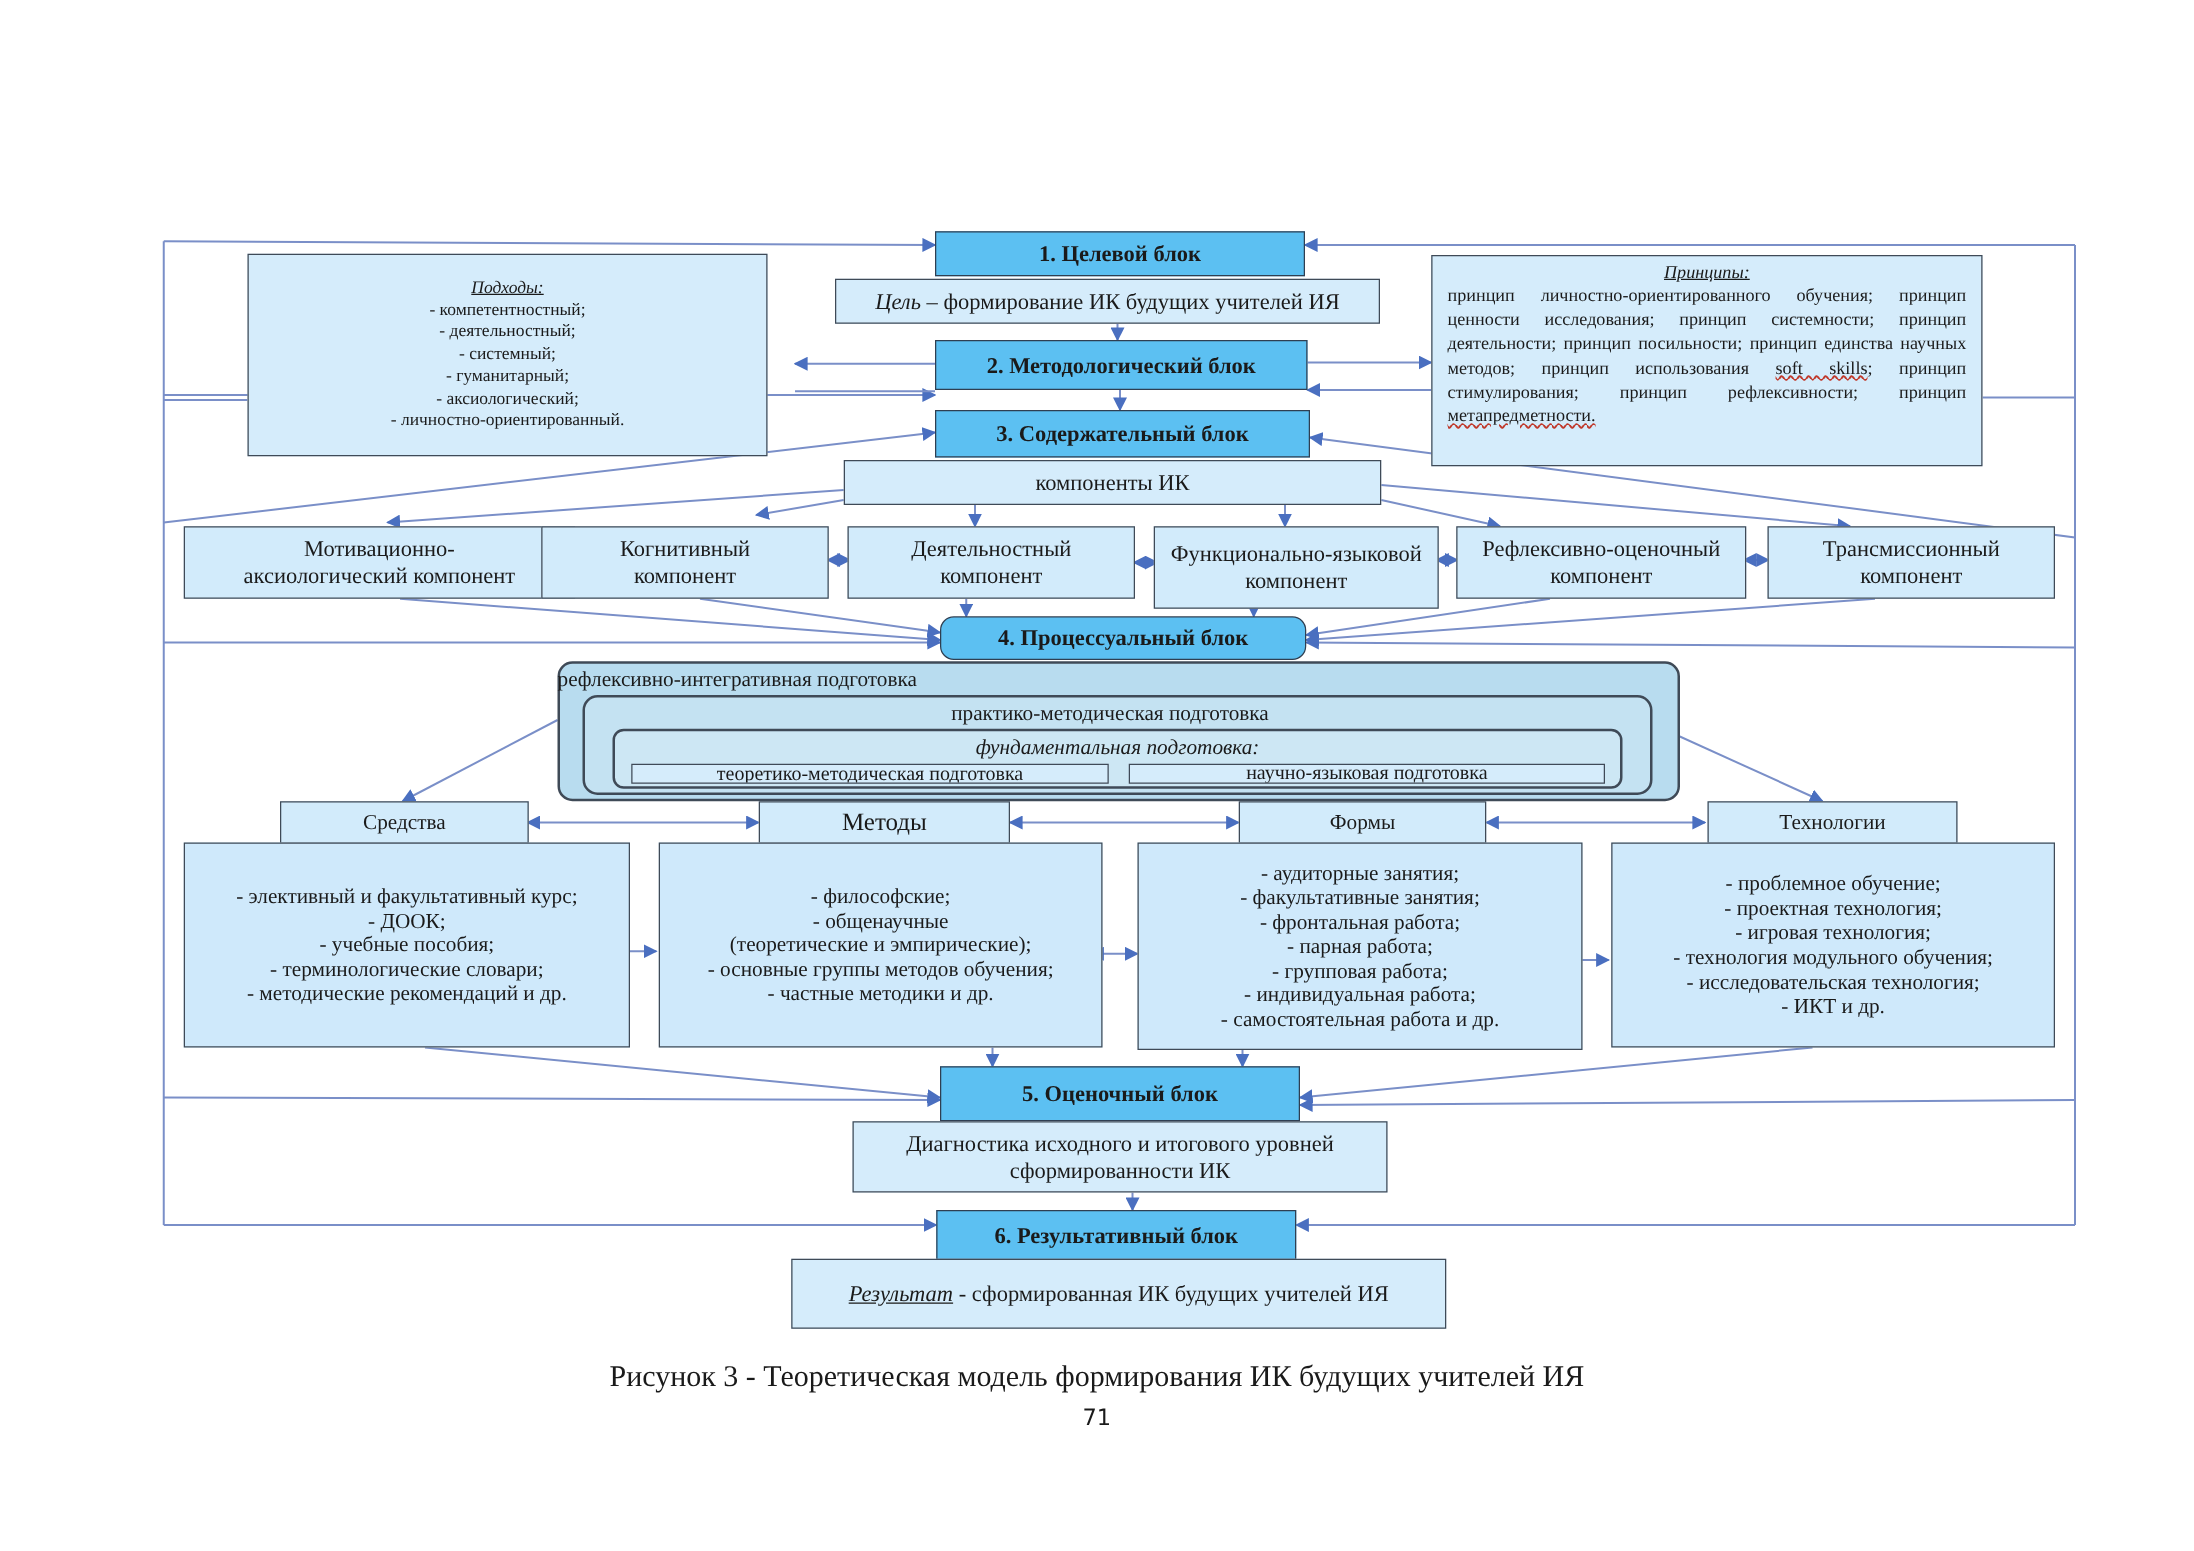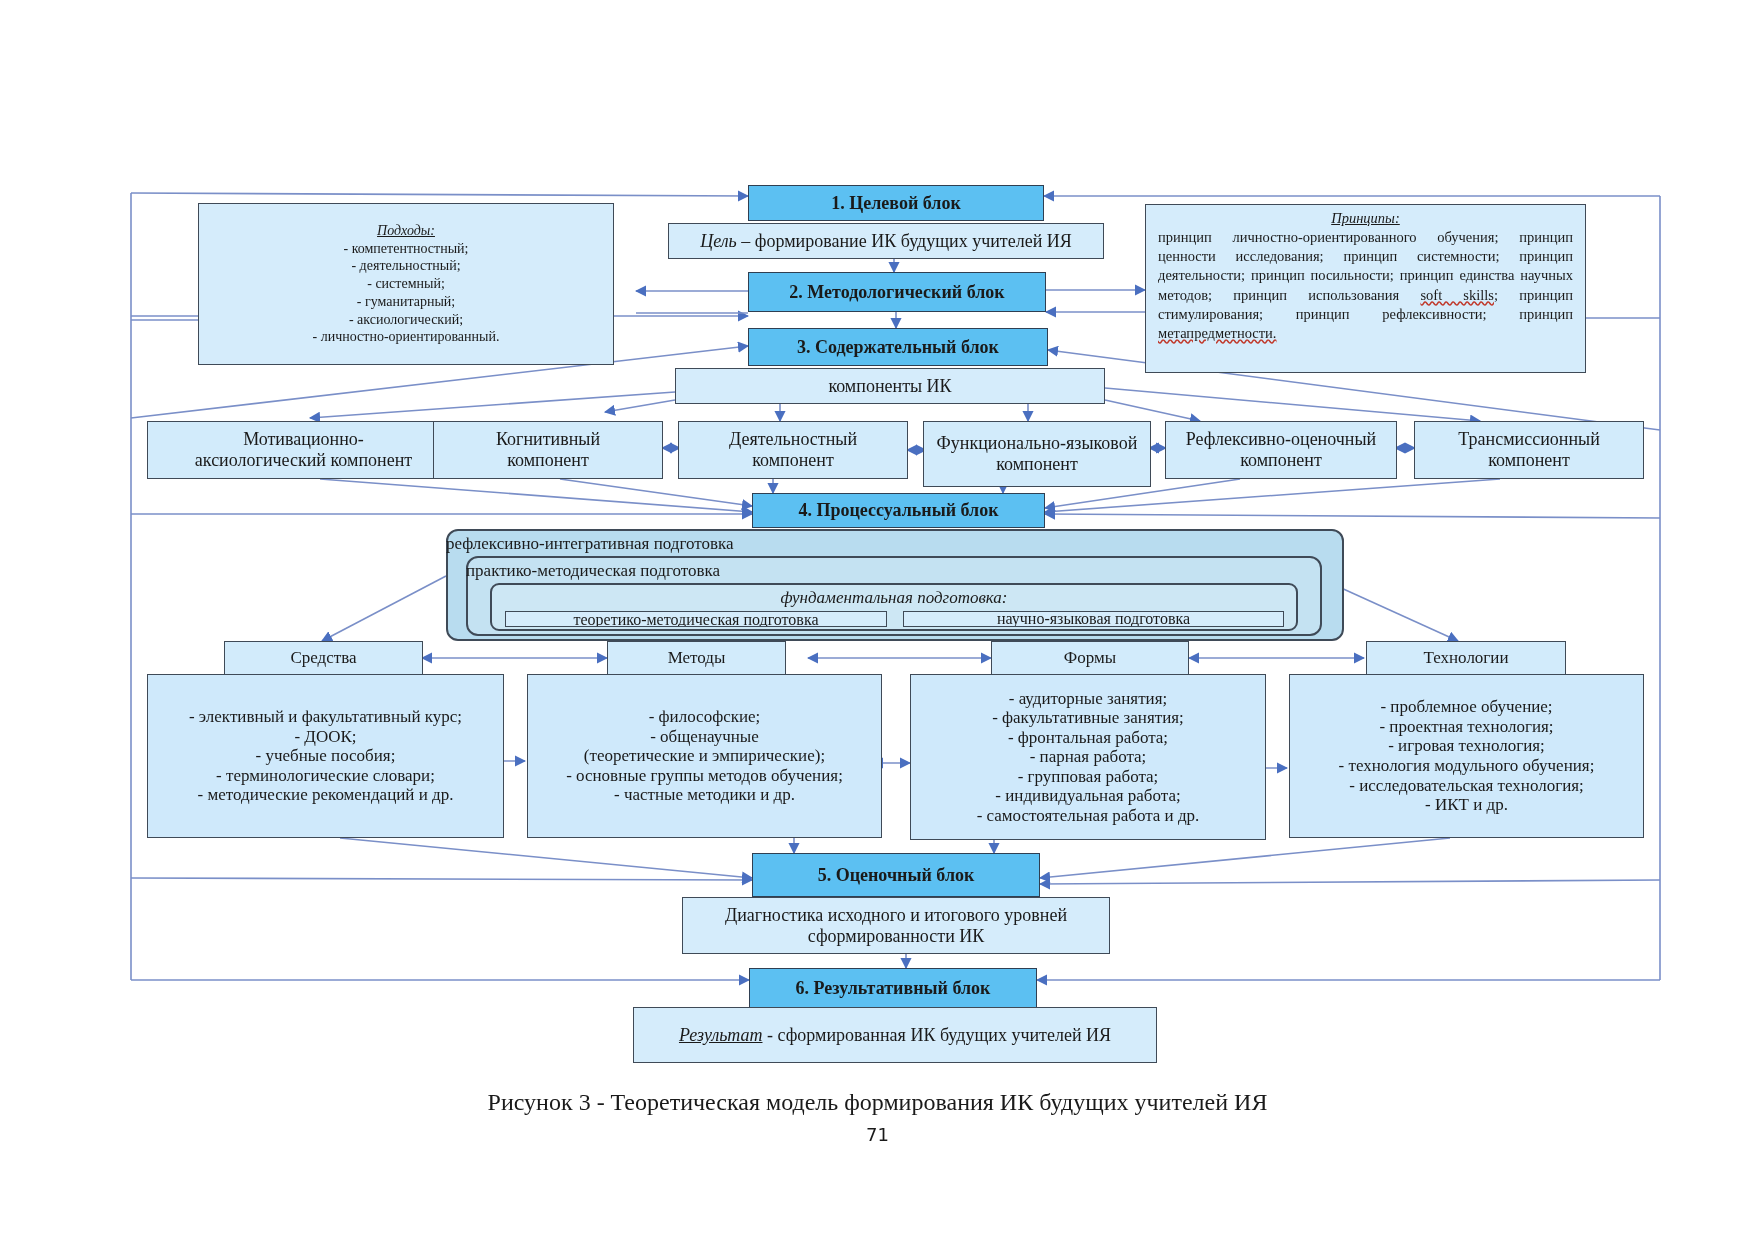--- a/index.html
+++ b/index.html
@@ -147,41 +147,41 @@
 <div class="box comp" style="left:923px;top:421px;width:228px;height:66px;">
     <span style="width:210px">Функционально-языковой компонент</span>
   </div>
 <div class="box comp" style="left:1165px;top:421px;width:232px;height:58px;">
     <span style="width:210px">Рефлексивно-оценочный компонент</span>
   </div>
 <div class="box comp" style="left:1414px;top:421px;width:230px;height:58px;">
     <span style="width:180px">Трансмиссионный компонент</span>
   </div>
 
-<div class="box block" style="left:752px;top:493px;width:293px;height:35px;">
+<div class="box block" style="left:752px;top:493px;width:293px;height:35px;border-radius:11px;">
     <span>4. Процессуальный блок</span>
   </div>
 
 <div class="rounded" style="left:446px;top:529px;width:898px;height:112px;background:#b8dcef;"></div>
 <div style="position:absolute;left:446px;top:534px;width:898px;text-align:left;font-size:17px;">рефлексивно-интегративная подготовка</div>
 <div class="rounded" style="left:466px;top:556px;width:856px;height:80px;background:#c4e2f2;"></div>
-<div style="position:absolute;left:466px;top:561px;width:844px;font-size:17px;">практико-методическая подготовка</div>
+<div style="position:absolute;left:466px;top:561px;width:844px;text-align:center;font-size:17px;">практико-методическая подготовка</div>
 <div class="rounded" style="left:490px;top:583px;width:808px;height:48px;background:#cde7f4;border-radius:9px;"></div>
 <div style="position:absolute;left:490px;top:588px;width:808px;text-align:center;font-size:17px;font-style:italic;">фундаментальная подготовка:</div>
 <div class="box" style="left:505px;top:611px;width:382px;height:16px;font-size:16px;background:#d5ecfb;border-width:1.5px;justify-content:center;overflow:hidden;">
     <span style="margin-bottom:-2px">теоретико-методическая подготовка</span>
   </div>
 <div class="box" style="left:903px;top:611px;width:381px;height:16px;font-size:16px;background:#d5ecfb;border-width:1.5px;overflow:hidden;">
     <span>научно-языковая подготовка</span>
   </div>
 
 <div class="box comp" style="left:224px;top:641px;width:199px;height:34px;font-size:17px;">
     <span>Средства</span>
   </div>
-<div class="box comp" style="left:607px;top:641px;width:179px;height:34px;font-size:17px;">
+<div class="box comp" style="left:607px;top:641px;width:201px;height:34px;font-size:20px;">
     <span>Методы</span>
   </div>
 <div class="box comp" style="left:991px;top:641px;width:198px;height:34px;font-size:17px;">
     <span>Формы</span>
   </div>
 <div class="box comp" style="left:1366px;top:641px;width:200px;height:34px;font-size:17px;">
     <span>Технологии</span>
   </div>
 
 <div class="box list" style="left:147px;top:674px;width:357px;height:164px;">

